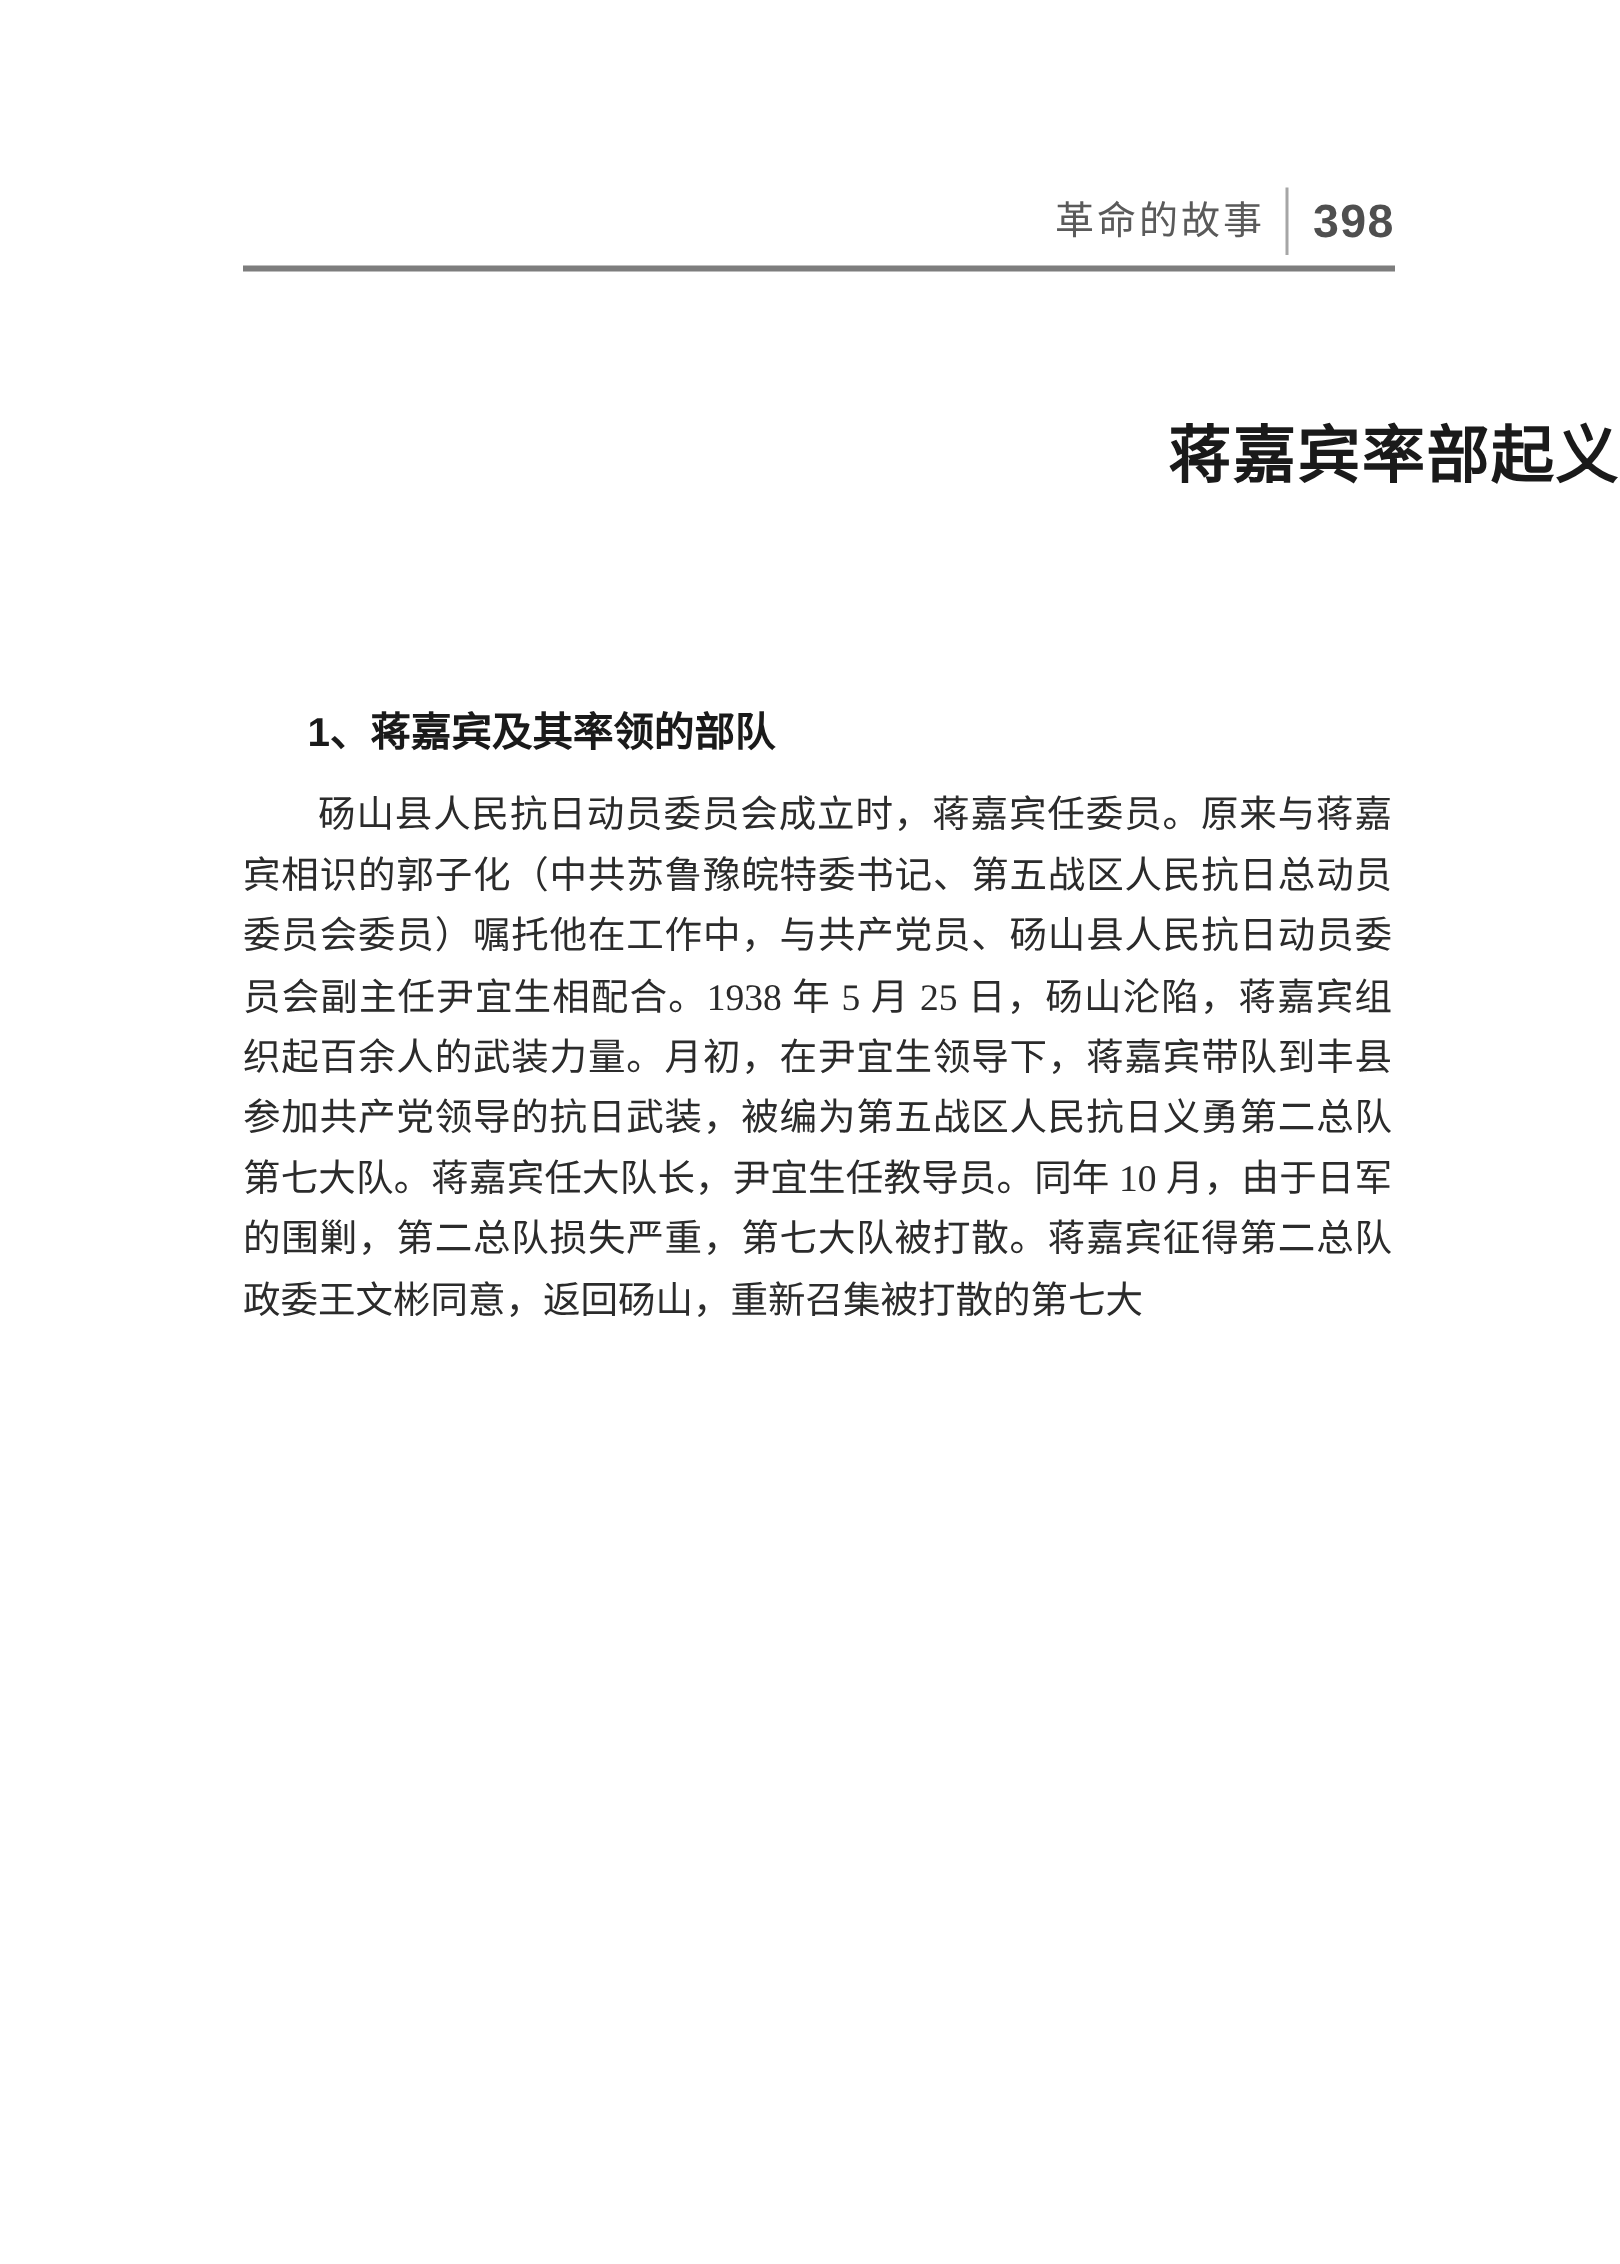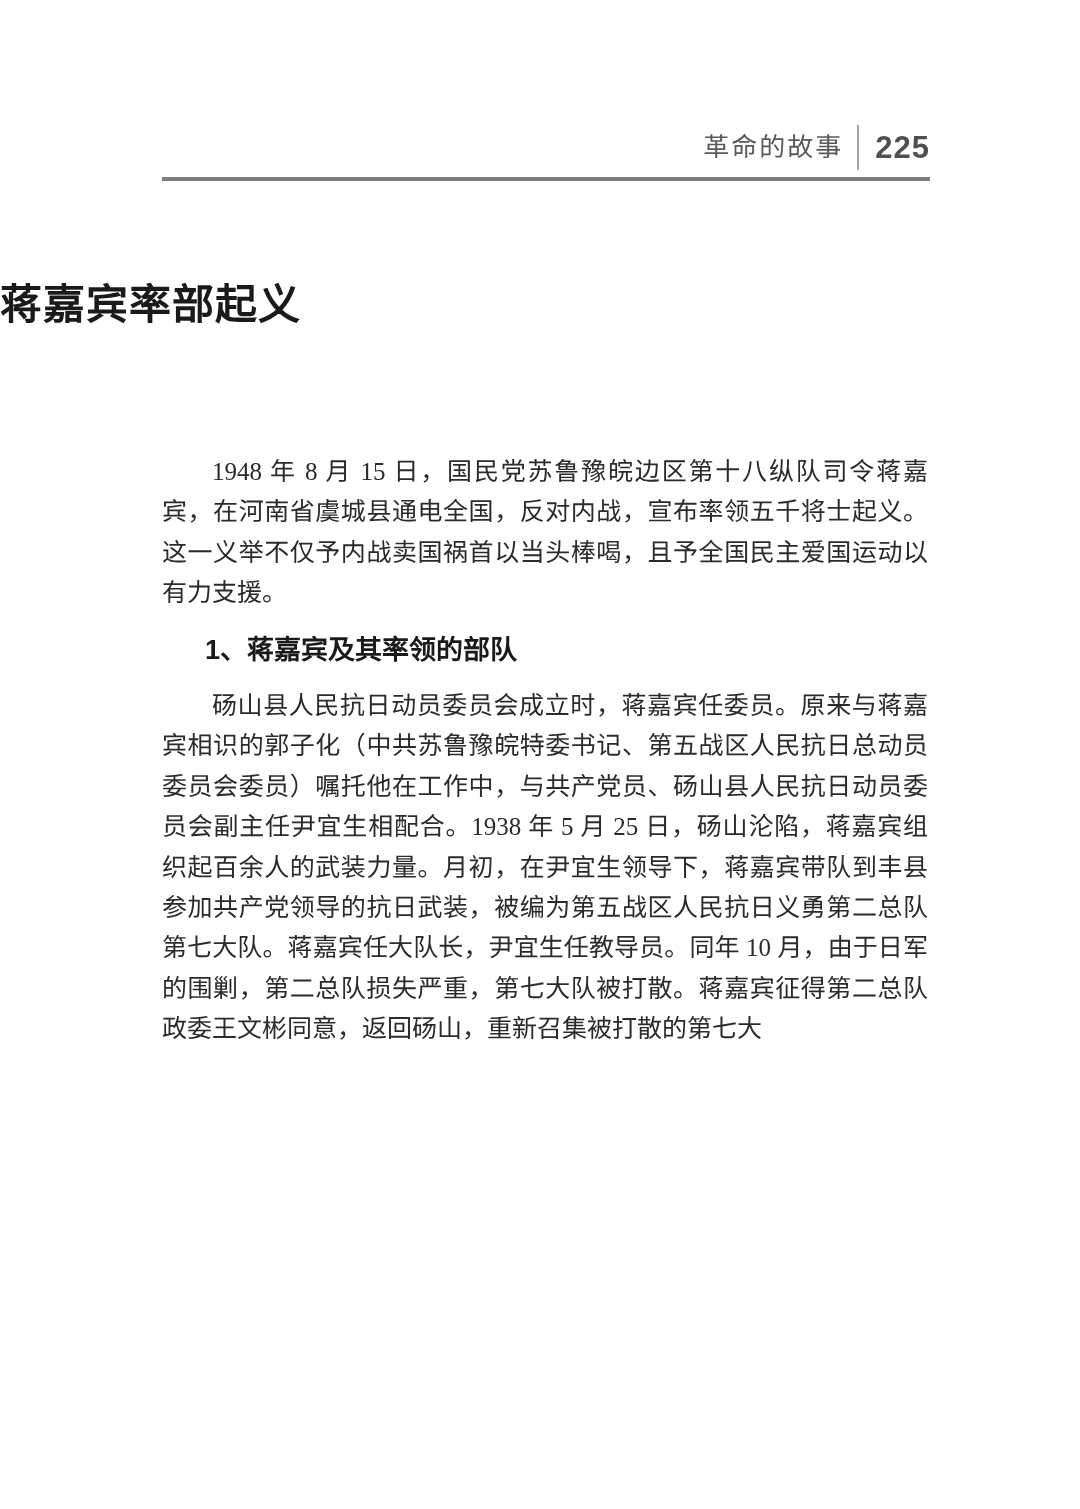--- a/index.html
+++ b/index.html
@@ -66,21 +66,21 @@
     height: 3.5px;
     background: var(--rule);
   }
   
   .article-title {
     position: absolute;
     top: 279px;
     left: 0;
     width: 1080px;
     margin: 0;
-    text-align: left;
+    text-align: right;
     font-family: "Liberation Serif", "DejaVu Serif", serif;
     font-weight: 700;
     font-size: 42px;
     line-height: 52px;
     color: var(--title-text);
     letter-spacing: 1px;
   }
   
   .article-body {
     position: absolute;
@@ -107,26 +107,25 @@
   }
 </style>
 </head>
 <body>
 
 <div class="page">
 
   <header class="page-header">
     <span class="running-head">革命的故事</span>
     <span class="header-divider"></span>
-    <span class="page-number">225</span>
+    <span class="page-number">398</span>
   </header>
 
   <div class="header-rule"></div>
 
   <h1 class="article-title">蒋嘉宾率部起义</h1>
 
   <main class="article-body">
-    <p class="para">1948 年 8 月 15 日，国民党苏鲁豫皖边区第十八纵队司令蒋嘉宾，在河南省虞城县通电全国，反对内战，宣布率领五千将士起义。这一义举不仅予内战卖国祸首以当头棒喝，且予全国民主爱国运动以有力支援。</p>
     <h2 class="section-heading">1、蒋嘉宾及其率领的部队</h2>
     <p class="para">砀山县人民抗日动员委员会成立时，蒋嘉宾任委员。原来与蒋嘉宾相识的郭子化（中共苏鲁豫皖特委书记、第五战区人民抗日总动员委员会委员）嘱托他在工作中，与共产党员、砀山县人民抗日动员委员会副主任尹宜生相配合。1938 年 5 月 25 日，砀山沦陷，蒋嘉宾组织起百余人的武装力量。月初，在尹宜生领导下，蒋嘉宾带队到丰县参加共产党领导的抗日武装，被编为第五战区人民抗日义勇第二总队第七大队。蒋嘉宾任大队长，尹宜生任教导员。同年 10 月，由于日军的围剿，第二总队损失严重，第七大队被打散。蒋嘉宾征得第二总队政委王文彬同意，返回砀山，重新召集被打散的第七大</p>
   </main>
 
 </div>
 
 </body></html>

